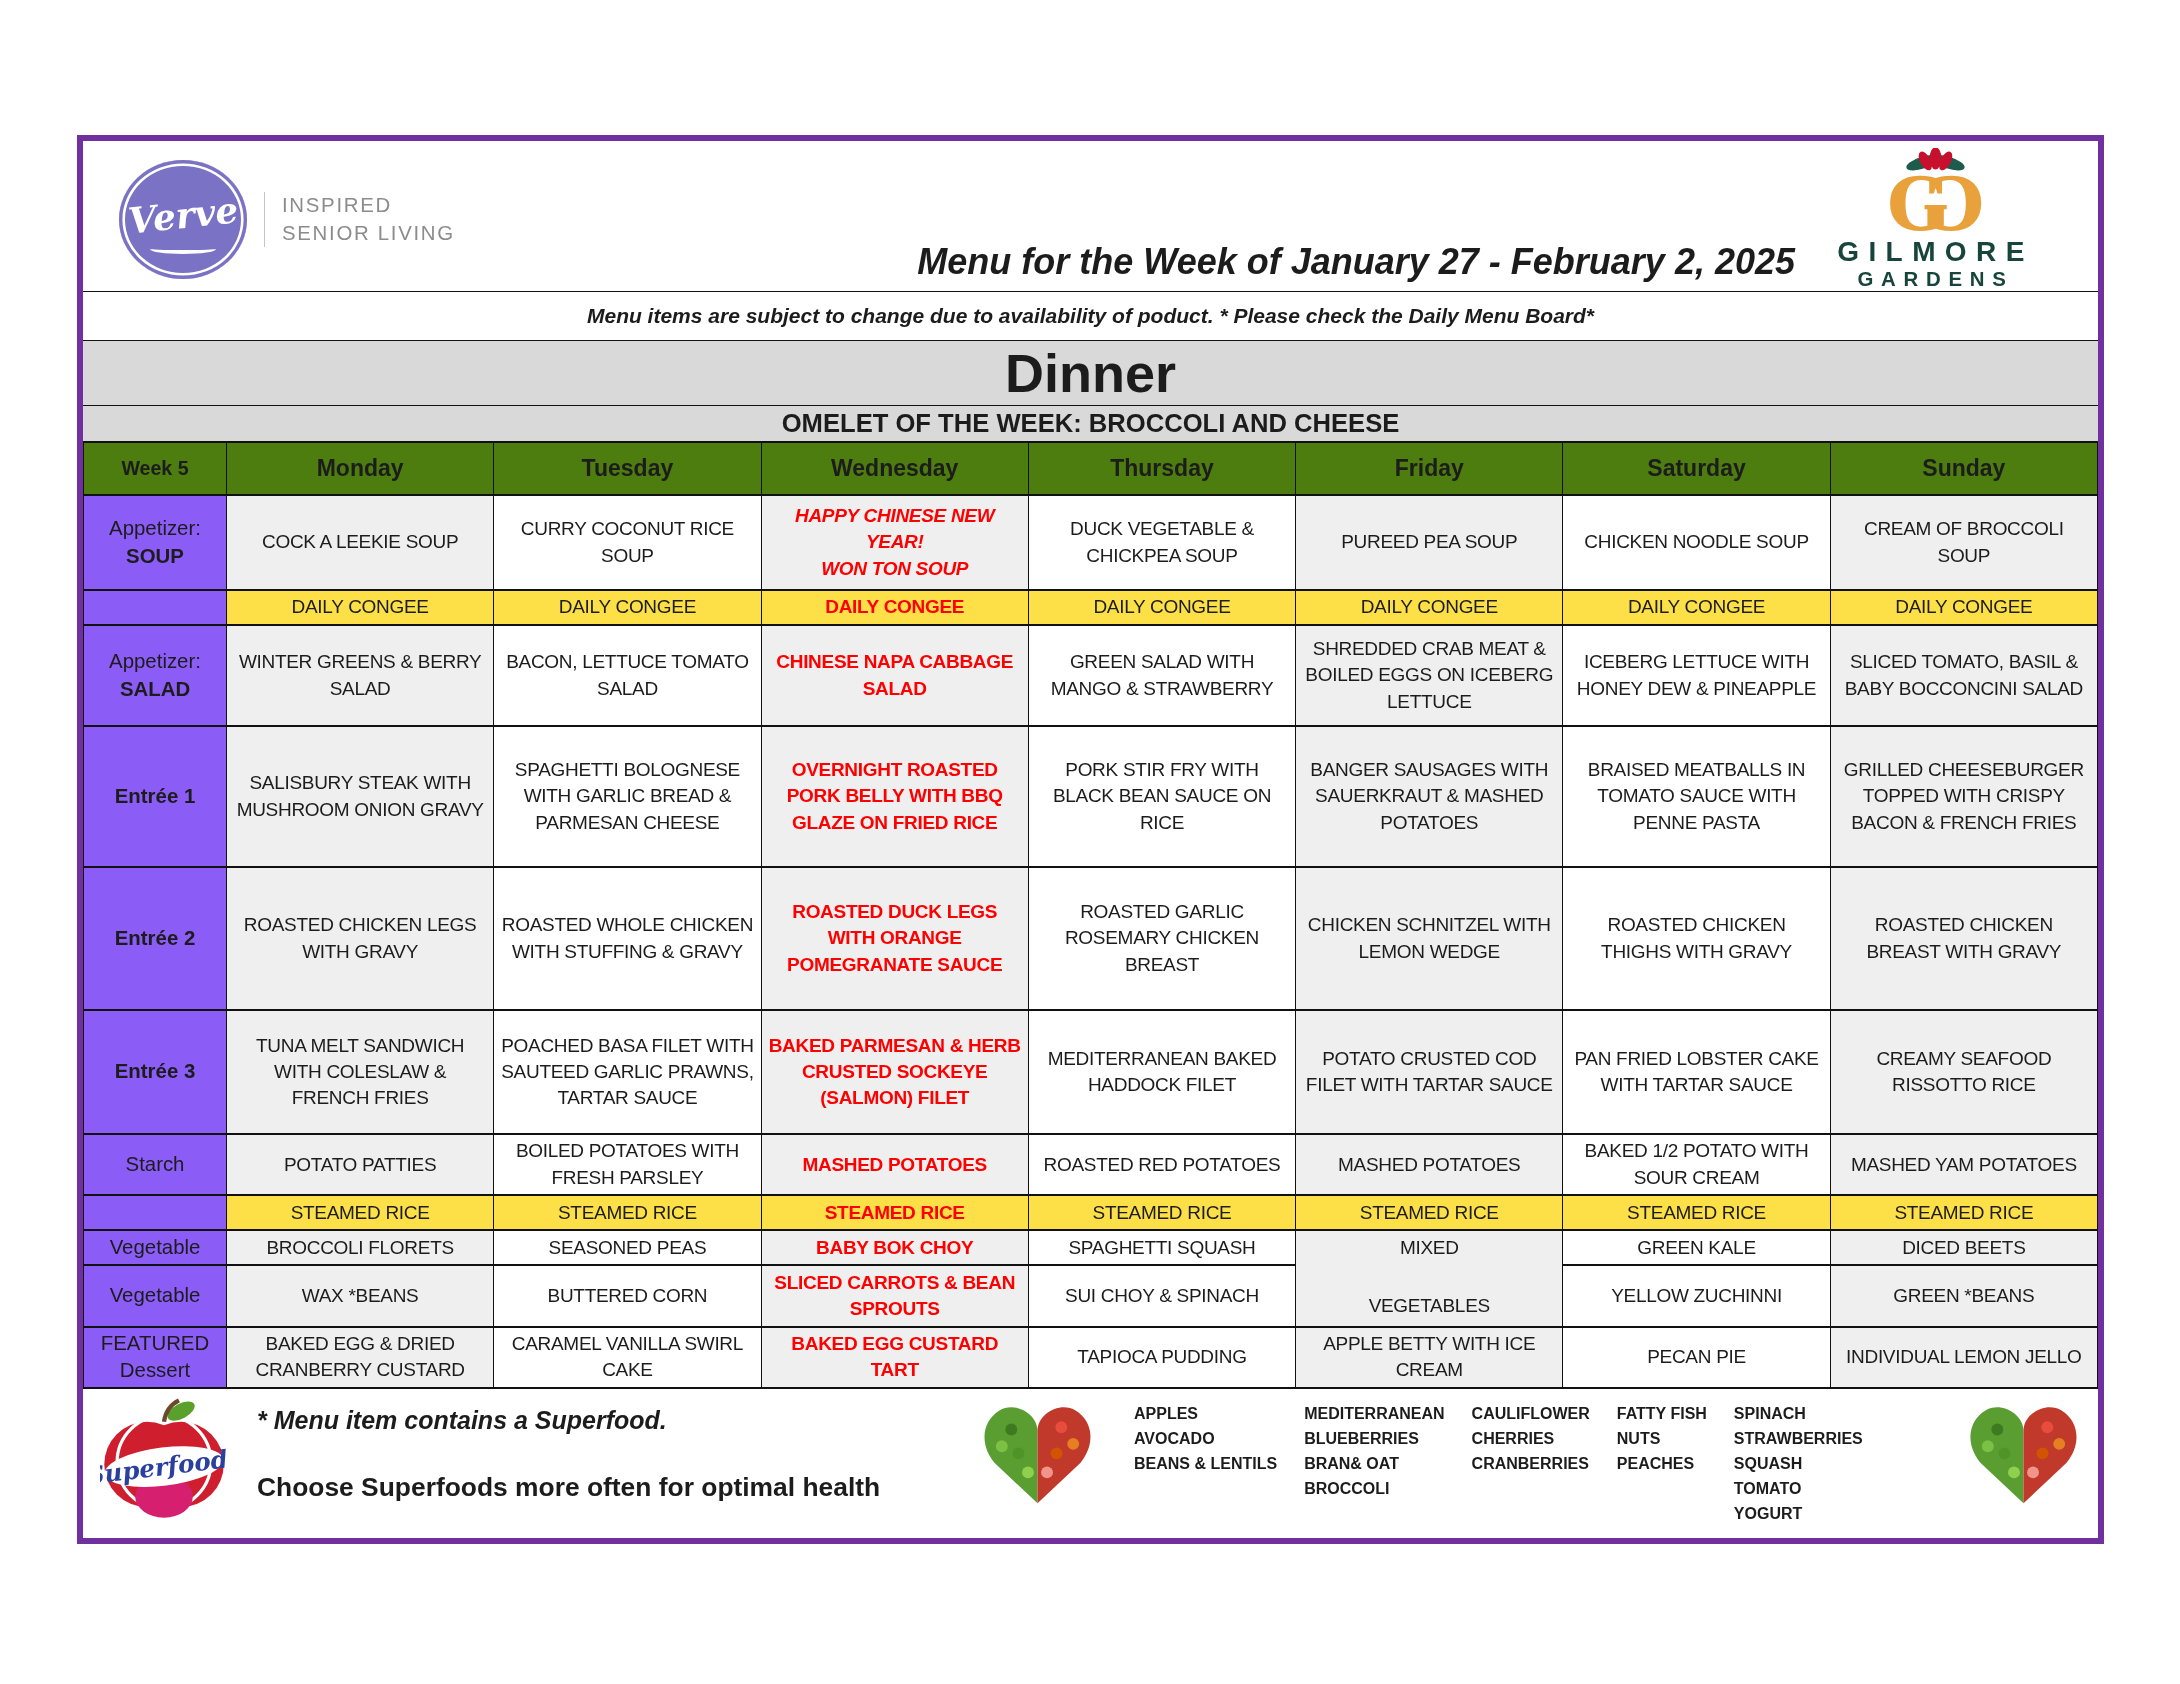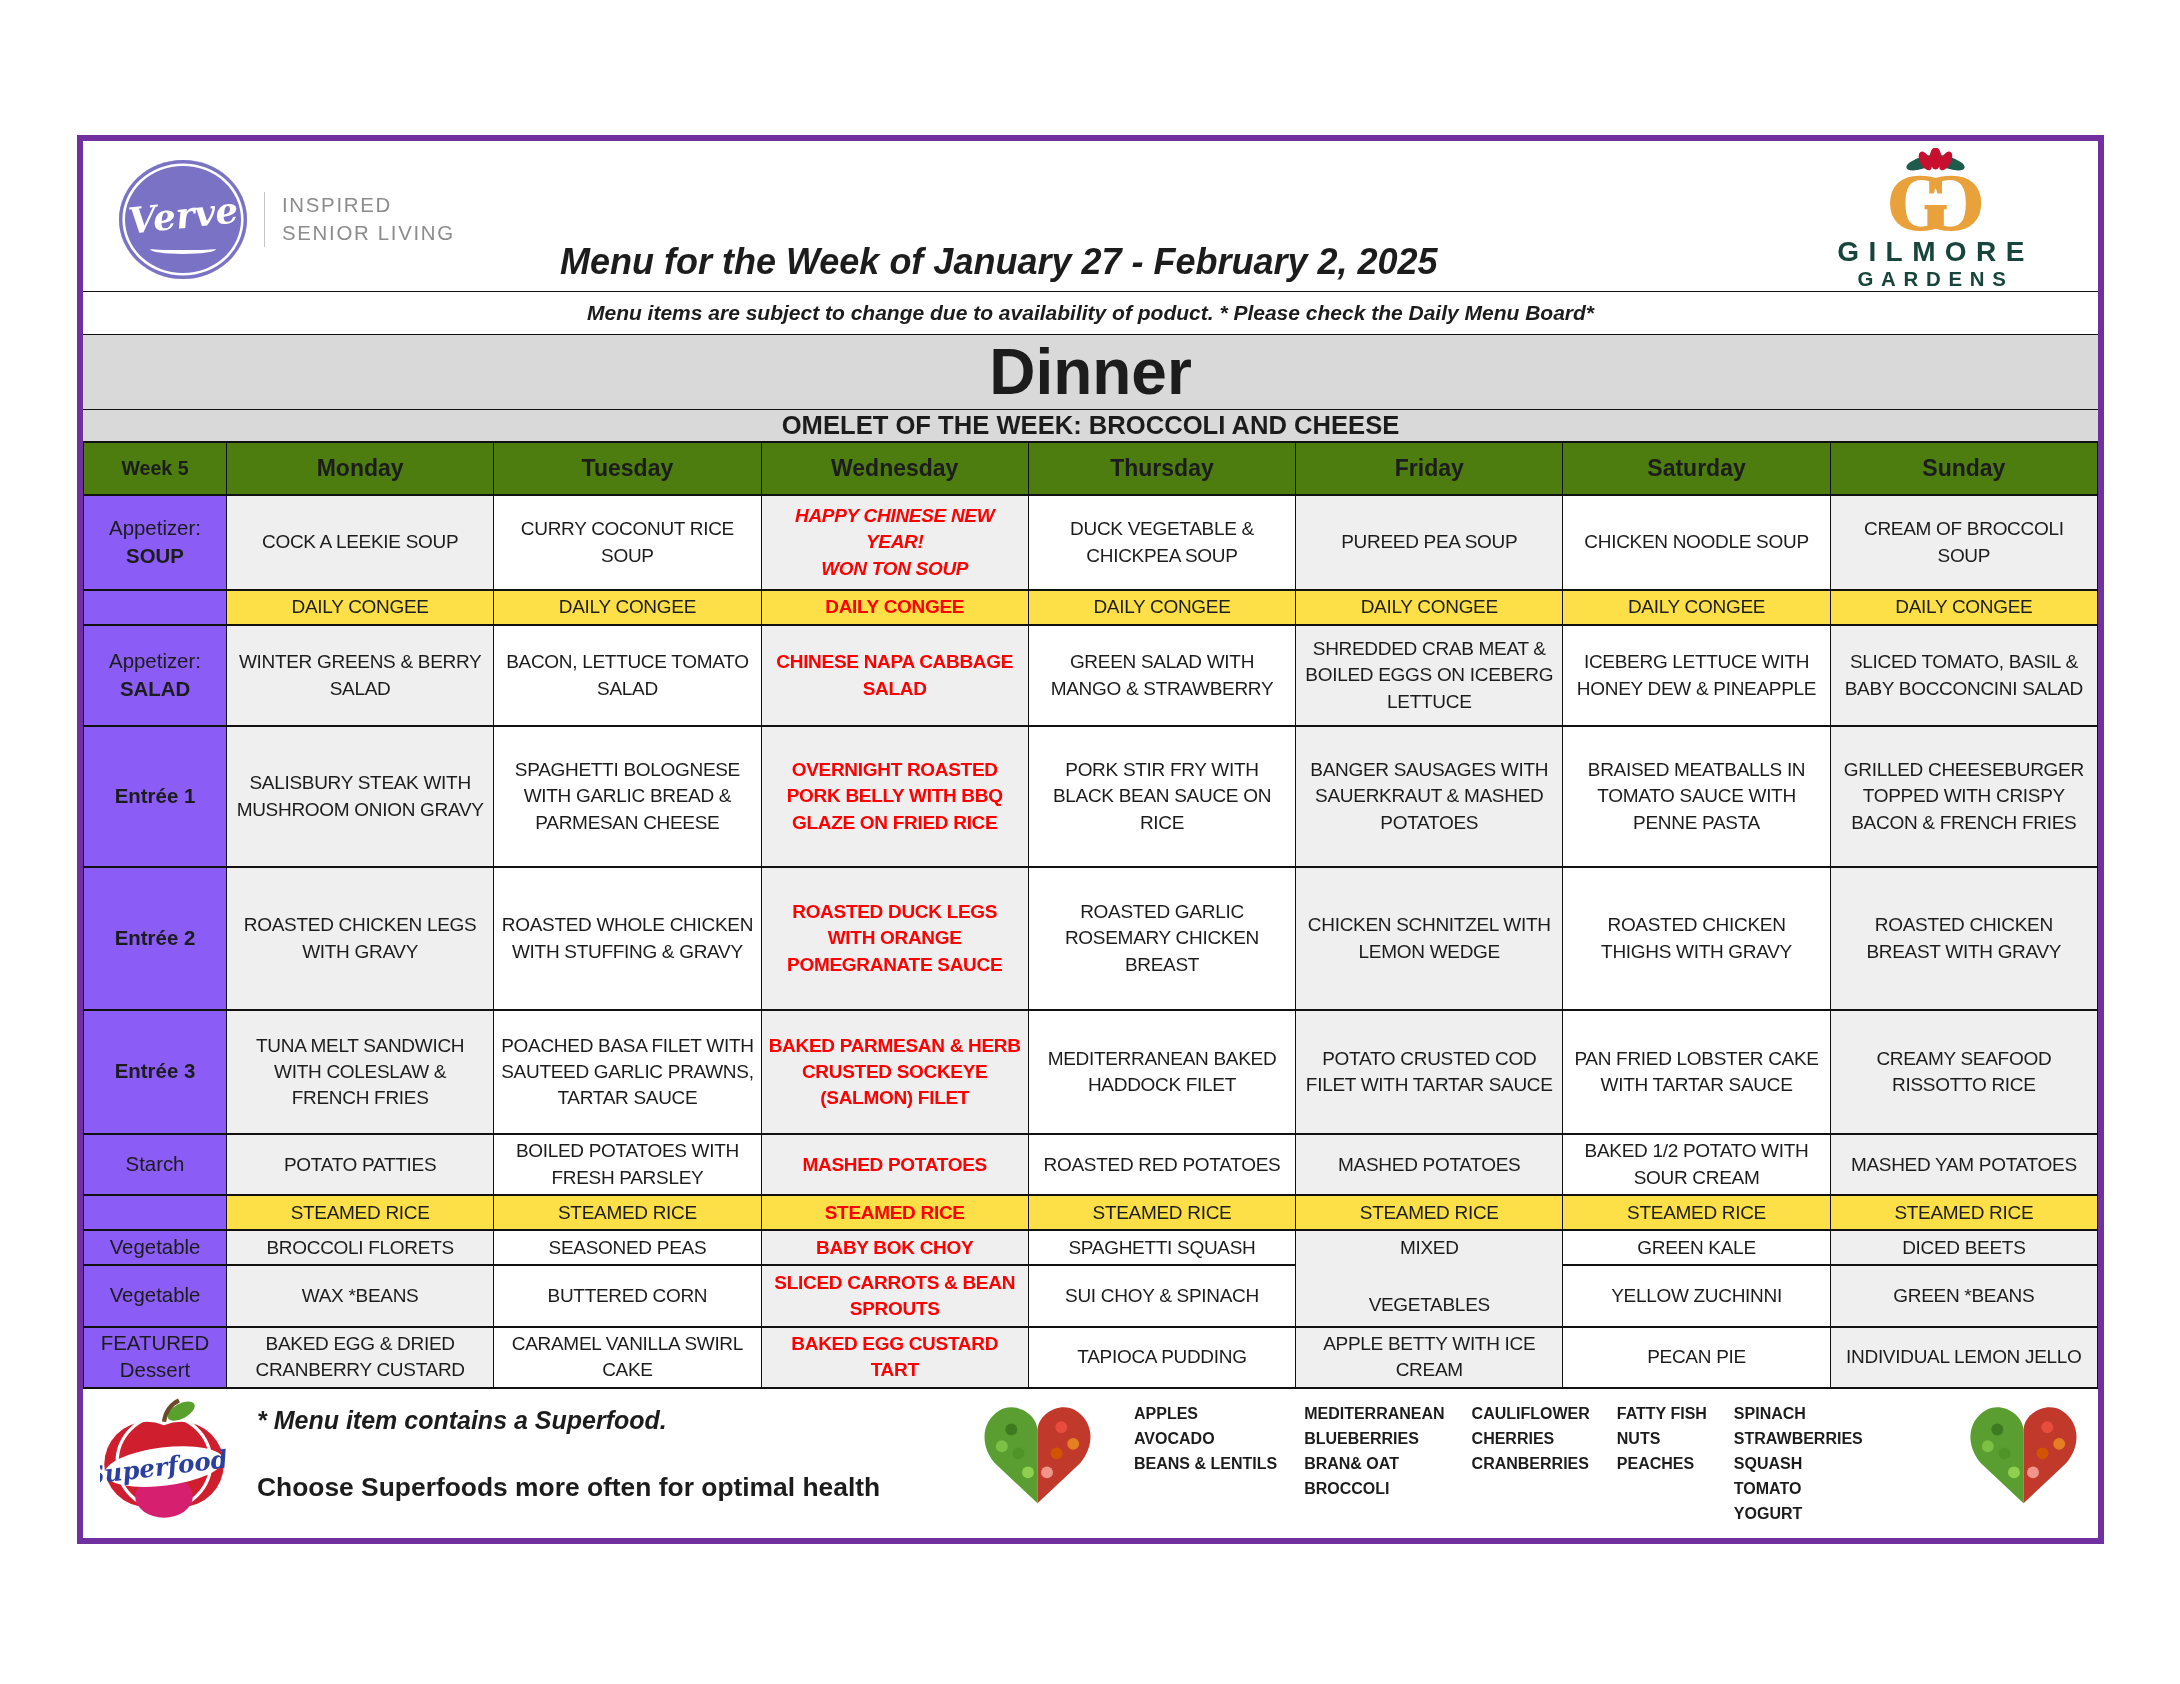--- a/index.html
+++ b/index.html
@@ -17,31 +17,31 @@
   .verve-block { display:flex; align-items:center; padding:15.3px 0 8.5px 36px; width:477px; }
   .verve-oval {
     width:128px; height:119px; background:#7a72c4; border-radius:50%;
     box-shadow: inset 0 0 0 3.4px #7a72c4, inset 0 0 0 6px #ffffff;
     display:flex; align-items:center; justify-content:center; position:relative; flex:none;
   }
   .verve-script { font-family:"DejaVu Serif", serif; font-style:italic; font-weight:700; color:#fff; font-size:36px; transform:rotate(-6deg); margin-top:-8.5px; }
   .verve-swoosh { position:absolute; left:24%; bottom:25.6px; width:52%; height:10.2px; border-bottom:4.3px solid #fff; border-radius:50%; }
   .verve-tagline { margin-left:17px; border-left:1.7px solid #c4c4c4; padding-left:17px; color:#8c8c8c; font-size:20.4px; letter-spacing:1.7px; line-height:1.35; }
 
-  .page-title { flex:1; align-self:flex-end; text-align:left; font-size:36px; font-weight:700; font-style:italic; padding-bottom:8.5px; white-space:nowrap; }
+  .page-title { flex:1; align-self:flex-end; text-align:right; font-size:36px; font-weight:700; font-style:italic; padding-bottom:8.5px; white-space:nowrap; }
 
   .gilmore-block { width:281px; text-align:center; padding-top:6.8px; margin-right:22px; }
   .gilmore-name { color:#17453b; font-size:28px; font-weight:700; letter-spacing:9.4px; margin-top:-3.4px; }
   .gilmore-sub  { color:#17453b; font-size:20.4px; font-weight:700; letter-spacing:7.7px; }
 
   
   .notice-bar { height:60px; border-bottom:1.7px solid #111; display:flex; align-items:center; justify-content:center;
     font-size:21px; font-weight:700; font-style:italic; }
   .meal-banner { height:81px; background:var(--banner-gray,#d9d9d9); border-bottom:1.7px solid #111;
-    display:flex; align-items:center; justify-content:center; font-size:64px; font-weight:700; }
+    display:flex; align-items:center; justify-content:center; font-size:54px; font-weight:700; }
   .special-banner { height:43px; background:var(--banner-gray,#d9d9d9);
     display:flex; align-items:center; justify-content:center; font-size:25.6px; font-weight:700; }
 
   
   table.menu { width:100%; border-collapse:collapse; table-layout:fixed; }
   table.menu col.c-label { width:143px; }
   table.menu th, table.menu td {
     border-left:1.7px solid #111; border-right:1.7px solid #111;
     border-top:2.6px solid #111; border-bottom:2.6px solid #111;
     text-align:center; vertical-align:middle; overflow:hidden;

